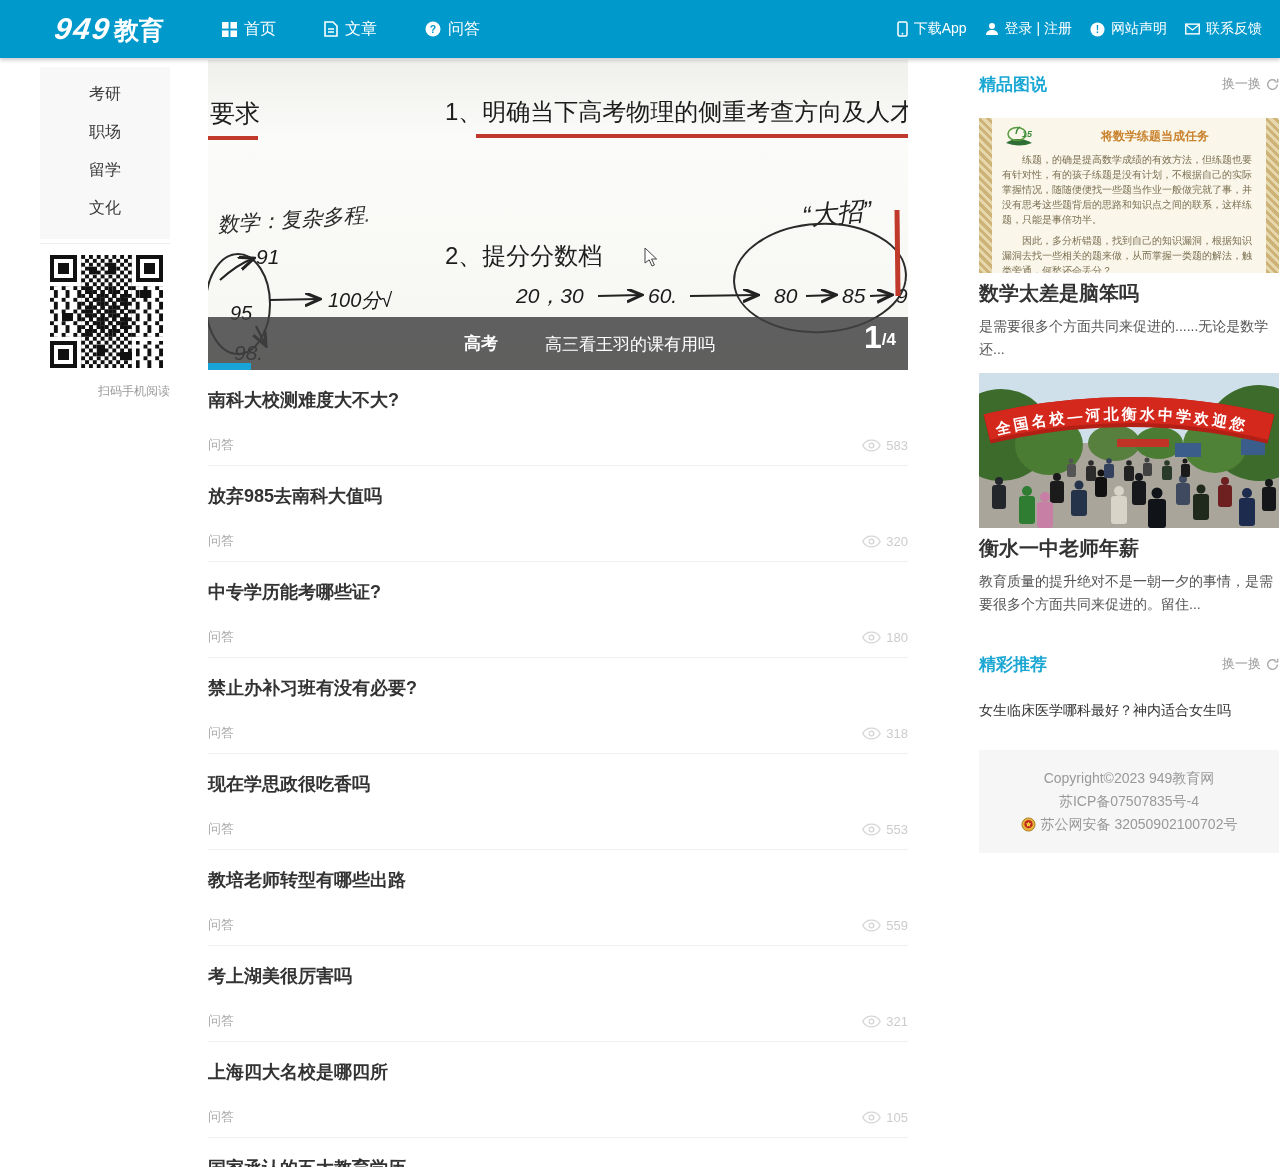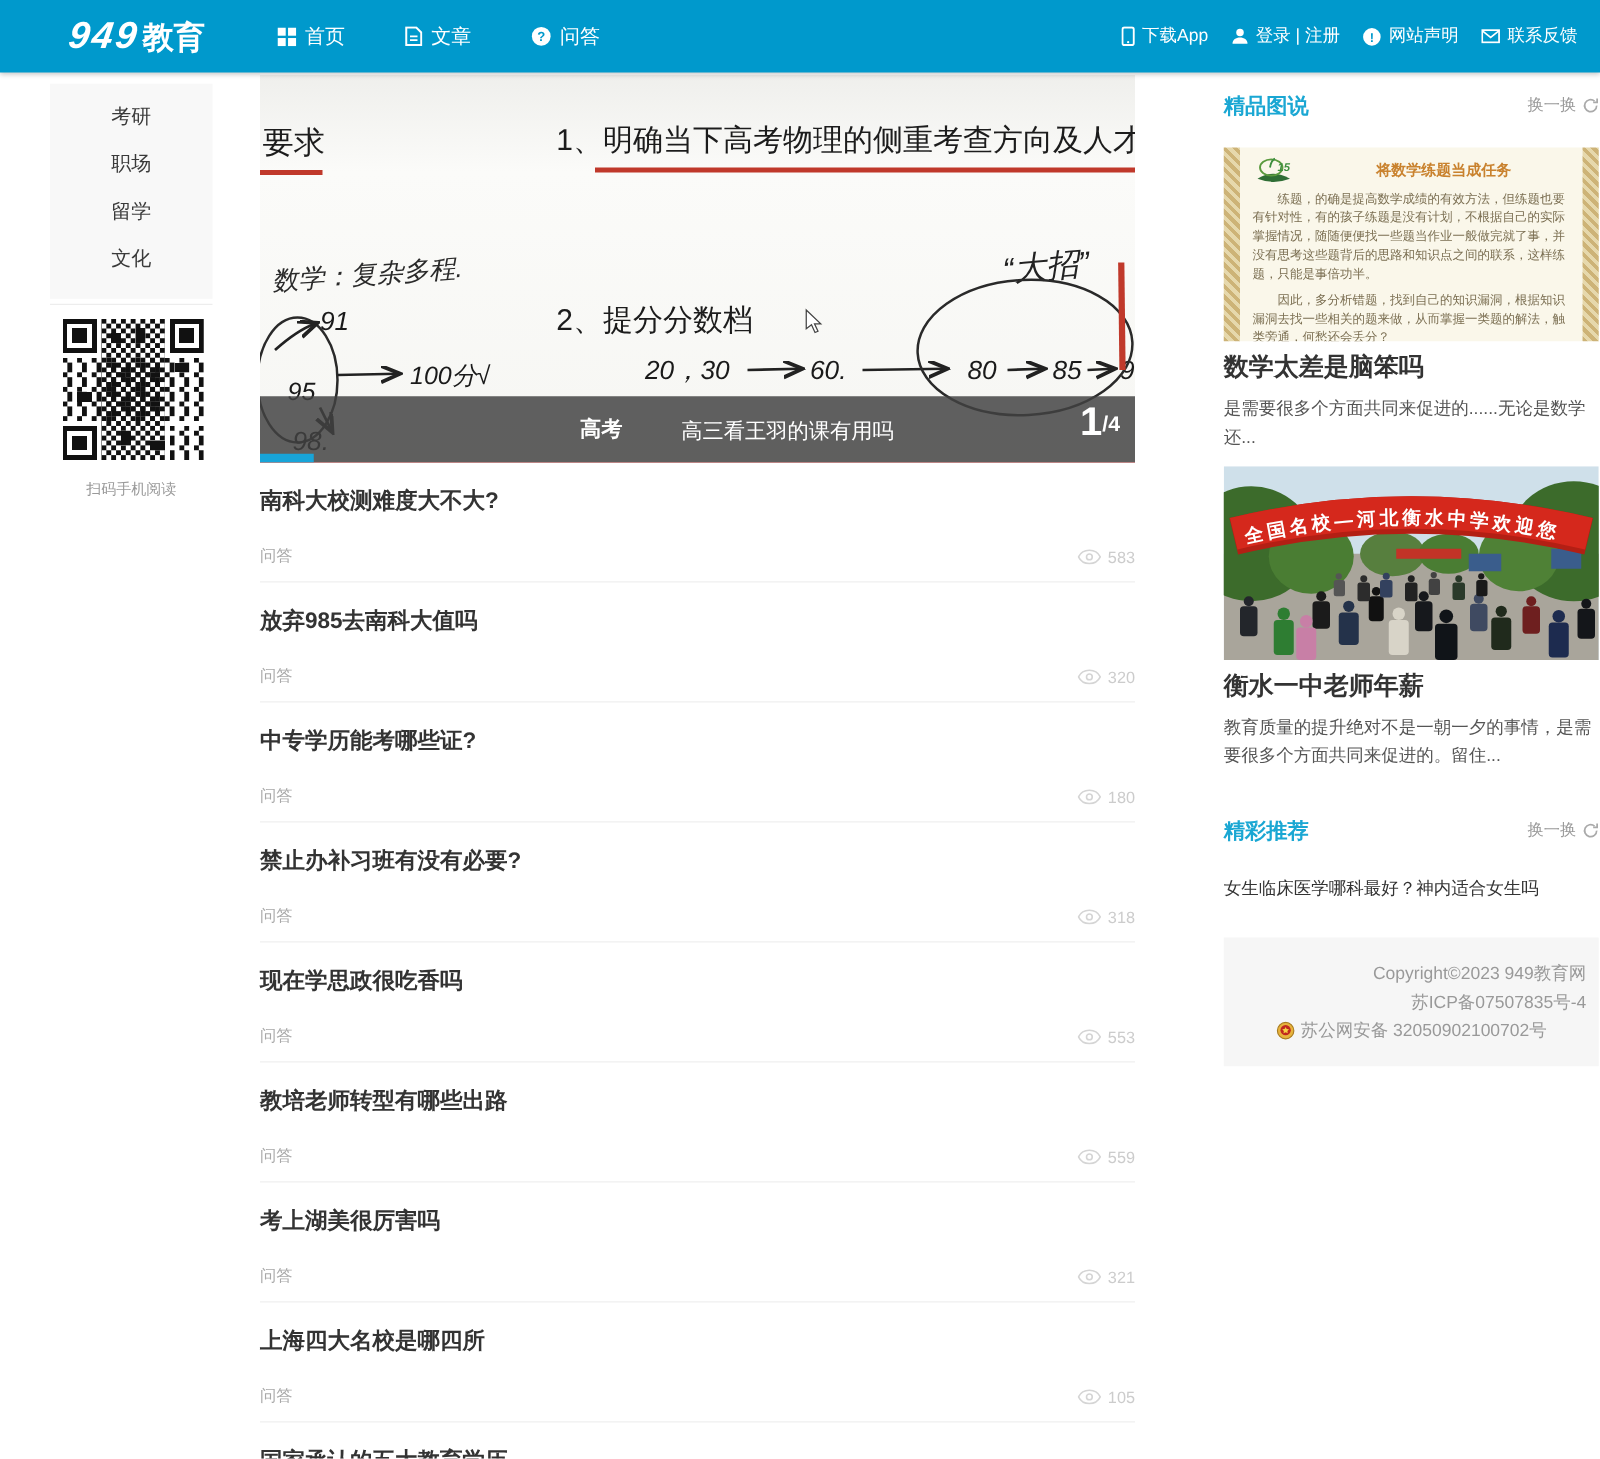--- a/index.html
+++ b/index.html
@@ -17,21 +17,21 @@
   .main-nav .nav-item { display:flex; align-items:center; gap:7px; color:#fff; font-size:16px; cursor:pointer; }
   .util-nav { margin-left:auto; margin-right:18px; display:flex; gap:18px; }
   .util-nav .nav-item { display:flex; align-items:center; gap:6px; color:#fff; font-size:14px; cursor:pointer; }
   .nav-item svg { display:block; }
 
   
   .cat-box { position:absolute; left:40px; top:67px; width:130px; background:#f8f8f8; padding:8px 0 12px; }
   .cat-item { height:38px; line-height:38px; text-align:center; font-size:16px; color:#3a3a3a; cursor:pointer; }
   .rail-divider { position:absolute; left:40px; top:243px; width:130px; border-top:1px solid #ededed; }
   .qr-wrap { position:absolute; left:50px; top:255px; width:113px; height:113px; }
-  .qr-caption { position:absolute; left:40px; top:383px; width:130px; text-align:center; color:#9a9a9a; font-size:12px; }
+  .qr-caption { position:absolute; left:40px; top:383px; width:130px; text-align:right; color:#9a9a9a; font-size:12px; }
 
   
   .carousel { position:absolute; left:208px; top:60px; width:700px; height:310px; background:#b91c1c; overflow:hidden; cursor:pointer; }
   .caption { position:absolute; left:0; bottom:0; width:700px; height:53px; background:rgba(66,66,66,.84); color:#fff; }
   .cap-tag   { position:absolute; left:256px; top:15px; font-size:17px; font-weight:bold; }
   .cap-title { position:absolute; left:337px; top:16px; font-size:17px; }
   .cap-page  { position:absolute; right:12px; top:2px; color:#fff; }
   .cap-page .big { font-size:32px; font-weight:bold; }
   .cap-page .small { font-size:17px; font-weight:bold; vertical-align:3px; }
   .cap-progress { position:absolute; left:0; bottom:0; width:43px; height:7px; background:#18a4d8; cursor:pointer; }
@@ -54,21 +54,21 @@
   .gallery-inner { flex:1; background:#faf7ea; padding:7px 10px 4px; overflow:hidden; }
   .g-head { display:flex; align-items:center; }
   .g-title { flex:1; text-align:center; color:#c9822e; font-size:12px; font-weight:bold; }
   .g-para { font-size:10px; color:#7b6f52; line-height:1.5; text-indent:2em; margin-top:5px; }
   .g-para + .g-para { margin-top:6px; }
   .card-title { margin-top:7px; font-size:20px; font-weight:bold; color:#333; cursor:pointer; }
   .card-desc { margin-top:8px; font-size:14px; color:#555; line-height:1.65; }
   .photo { margin-top:12px; width:300px; height:155px; cursor:pointer; }
   .rec-head { margin-top:36px; }
   .rec-link { margin-top:26px; font-size:14px; color:#333; cursor:pointer; }
-  .site-footer { margin-top:30px; background:#f6f6f6; padding:17px 10px; text-align:right;
+  .site-footer { margin-top:30px; background:#f6f6f6; padding:17px 10px; text-align:center;
                  color:#999; font-size:14px; line-height:23px; }
   .police-line { display:flex; justify-content:center; align-items:center; gap:5px; }
 </style>
 </head>
 <body>
 
 <div id="page">
 
   <div class="topbar">
     <div class="logo">

